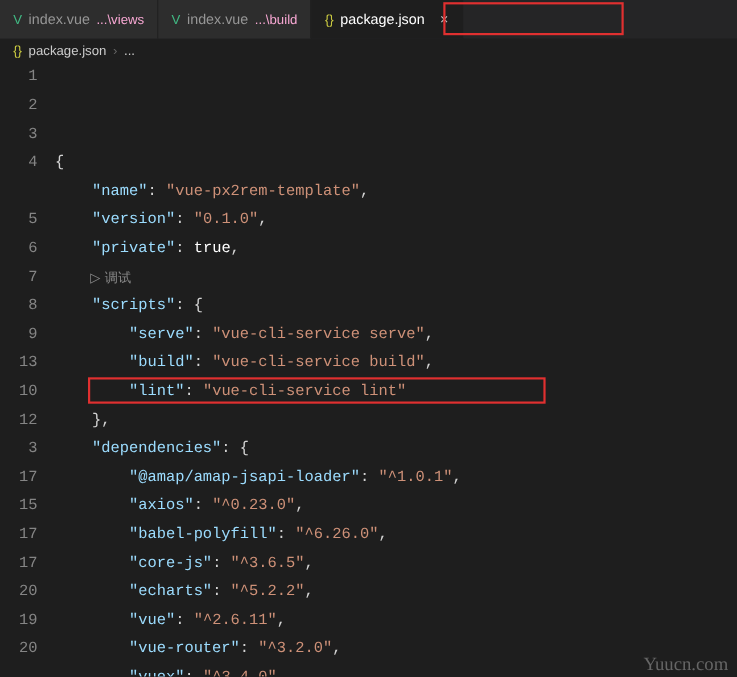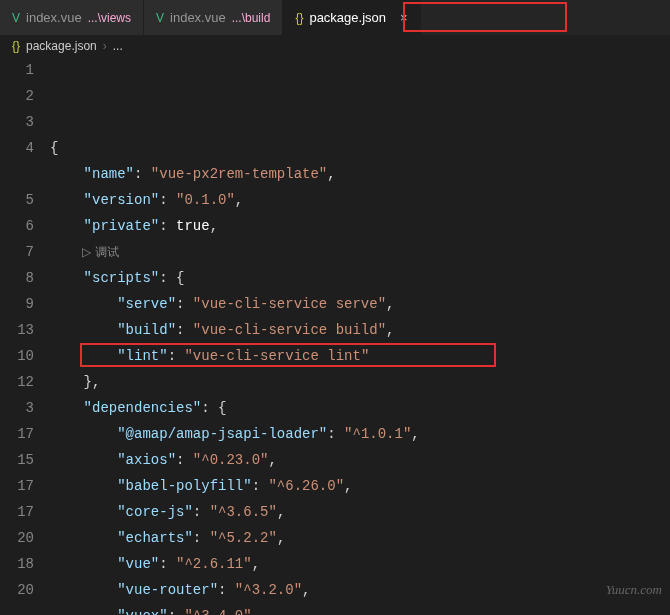--- a/index.html
+++ b/index.html
@@ -97,25 +97,24 @@
     .punct { color: #d4d4d4; }
     .bool { color: #ffffff; }
     .line-highlight {
       position: absolute;
       border: 2px solid #e03030;
       pointer-events: none;
       z-index: 5;
     }
     .watermark {
       position: absolute;
-      bottom: 17px;
+      bottom: 1px;
       right: 8px;
       color: #666;
-      font-size: 13px;
-      font-style: italic;
+      font-size: 17px;
       font-family: serif;
     }
   </style>
 </head>
 <body>
 
 <div class="tabs">
     <div class="tab">
       <span class="vue-icon">V</span>
       <span>index.vue</span>
@@ -156,21 +155,21 @@
       <div>9</div>
       <div>13</div>
       <div>10</div>
       <div>12</div>
       <div>3</div>
       <div>17</div>
       <div>15</div>
       <div>17</div>
       <div>17</div>
       <div>20</div>
-      <div>18</div>
+      <div>19</div>
       <div>20</div>
     </div>
   <div class="code">
     <div class="line-highlight" style="left: 30px; top: 286px; width: 416px; height: 24px;"></div>
   <div class="code-line"><span class="brace">{</span></div><div class="code-line">    <span class="key">"name"</span><span class="punct">: </span><span class="string">"vue-px2rem-template"</span><span class="punct">,</span></div><div class="code-line">    <span class="key">"version"</span><span class="punct">: </span><span class="string">"0.1.0"</span><span class="punct">,</span></div><div class="code-line">    <span class="key">"private"</span><span class="punct">: </span><span class="bool">true</span><span class="punct">,</span></div><div class="debug-row"><span>▷</span><span>调试</span></div><div class="code-line">    <span class="key">"scripts"</span><span class="punct">: </span><span class="brace">{</span></div><div class="code-line">        <span class="key">"serve"</span><span class="punct">: </span><span class="string">"vue-cli-service serve"</span><span class="punct">,</span></div><div class="code-line">        <span class="key">"build"</span><span class="punct">: </span><span class="string">"vue-cli-service build"</span><span class="punct">,</span></div><div class="code-line">        <span class="key">"lint"</span><span class="punct">: </span><span class="string">"vue-cli-service lint"</span></div><div class="code-line">    <span class="brace">}</span><span class="punct">,</span></div><div class="code-line">    <span class="key">"dependencies"</span><span class="punct">: </span><span class="brace">{</span></div><div class="code-line">        <span class="key">"@amap/amap-jsapi-loader"</span><span class="punct">: </span><span class="string">"^1.0.1"</span><span class="punct">,</span></div><div class="code-line">        <span class="key">"axios"</span><span class="punct">: </span><span class="string">"^0.23.0"</span><span class="punct">,</span></div><div class="code-line">        <span class="key">"babel-polyfill"</span><span class="punct">: </span><span class="string">"^6.26.0"</span><span class="punct">,</span></div><div class="code-line">        <span class="key">"core-js"</span><span class="punct">: </span><span class="string">"^3.6.5"</span><span class="punct">,</span></div><div class="code-line">        <span class="key">"echarts"</span><span class="punct">: </span><span class="string">"^5.2.2"</span><span class="punct">,</span></div><div class="code-line">        <span class="key">"vue"</span><span class="punct">: </span><span class="string">"^2.6.11"</span><span class="punct">,</span></div><div class="code-line">        <span class="key">"vue-router"</span><span class="punct">: </span><span class="string">"^3.2.0"</span><span class="punct">,</span></div><div class="code-line">        <span class="key">"vuex"</span><span class="punct">: </span><span class="string">"^3.4.0"</span></div></div>
 </div>
 
 <div class="watermark">Yuucn.com</div>
 
 </body></html>

